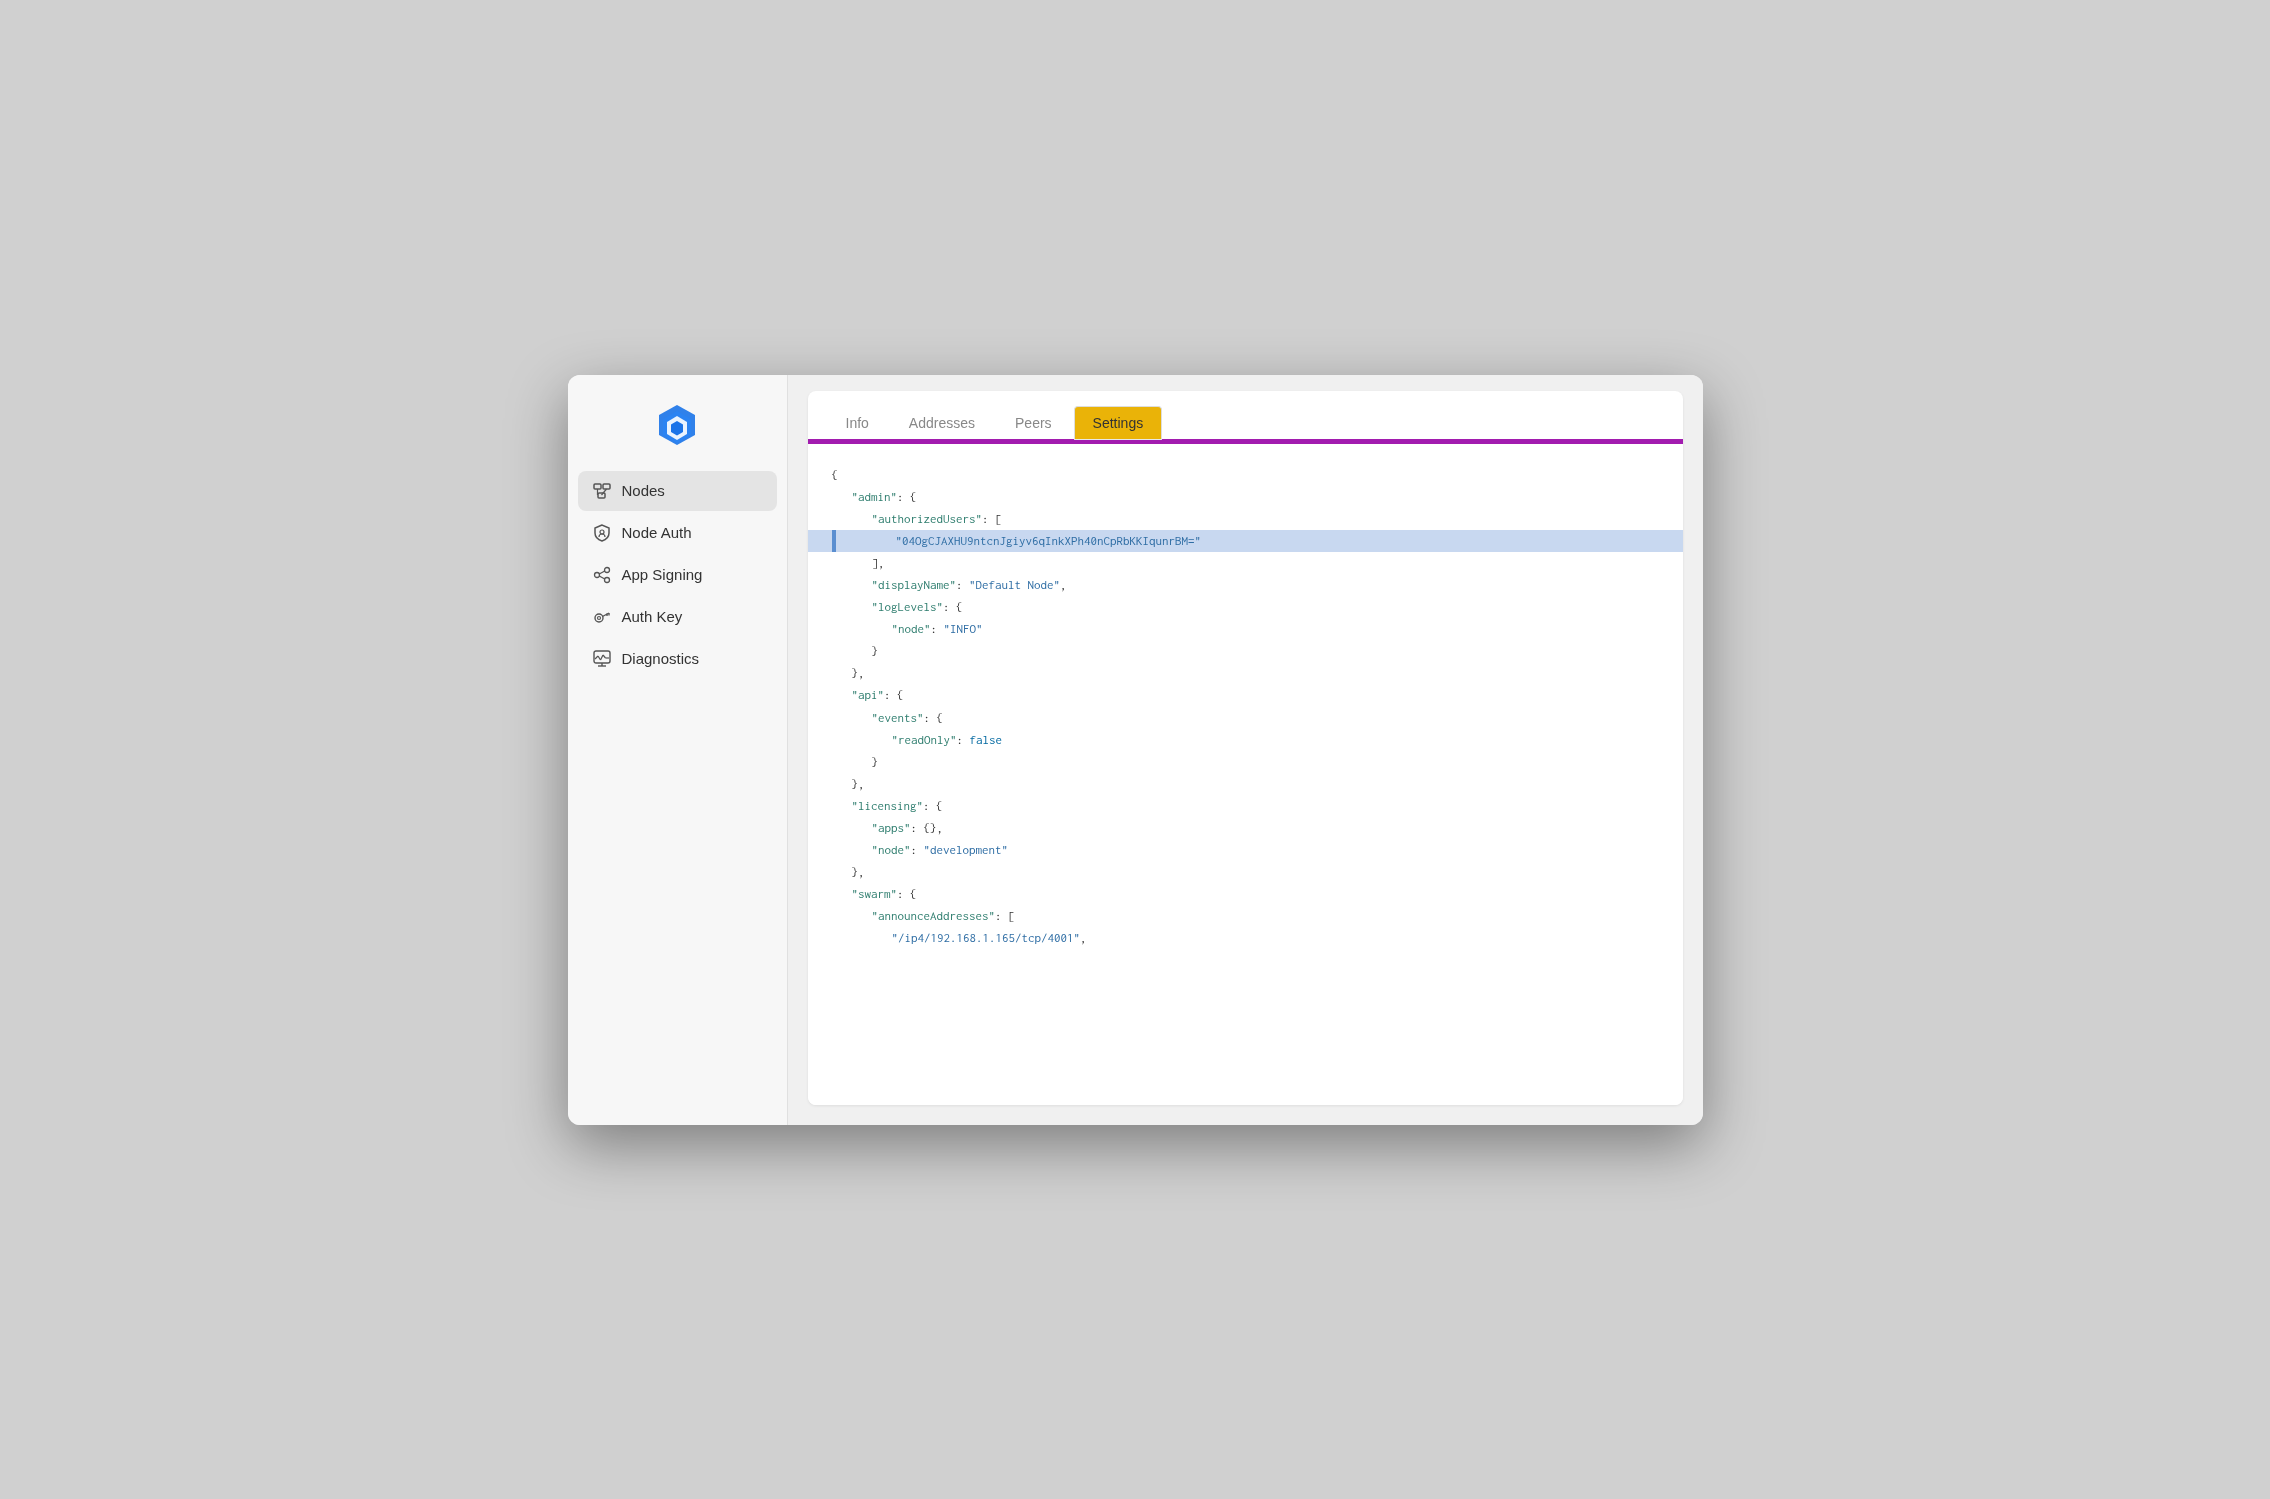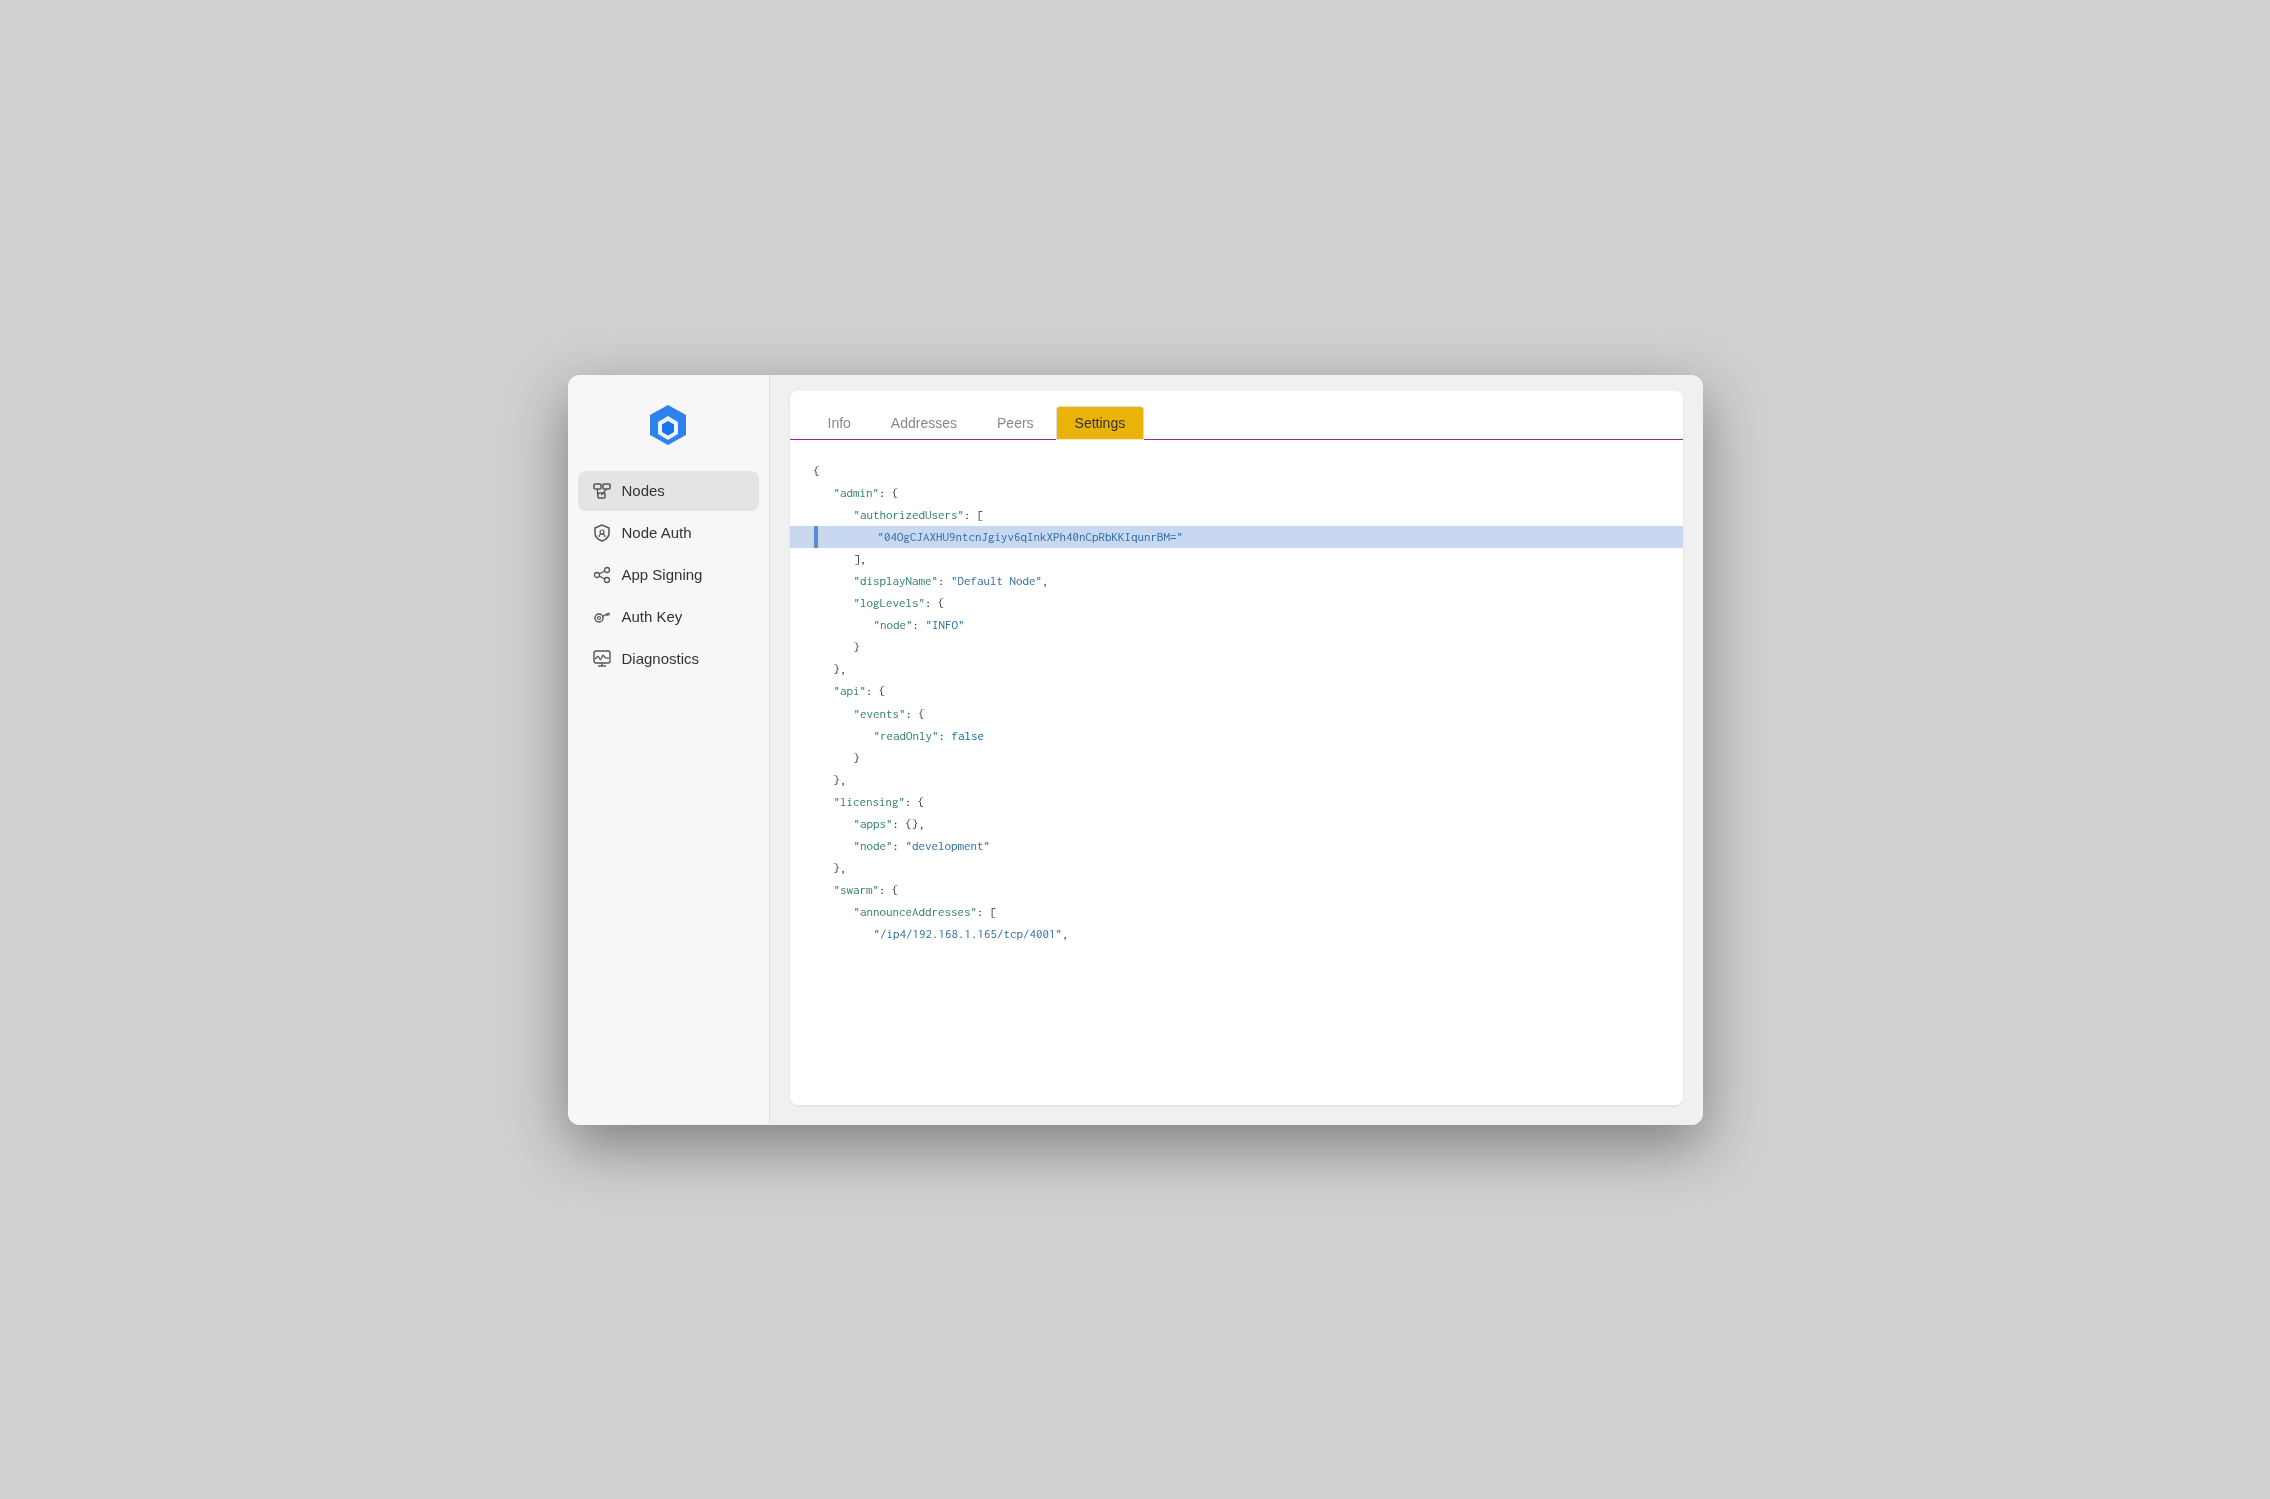--- a/index.html
+++ b/index.html
@@ -63,21 +63,21 @@
 
     
     .main-layout {
       display: flex;
       flex: 1;
       overflow: hidden;
     }
 
     
     .sidebar {
-      width: 202px;
+      width: 220px;
       background: #f7f7f7;
       border-right: 1px solid #e0e0e0;
       display: flex;
       flex-direction: column;
       padding-top: 16px;
       flex-shrink: 0;
     }
 
     .sidebar-logo {
       display: flex;
@@ -196,21 +196,21 @@
       display: flex;
       flex-direction: column;
       overflow: hidden;
       box-shadow: 0 1px 3px rgba(0,0,0,0.08);
     }
 
     .tabs-header {
       display: flex;
       gap: 4px;
       padding: 14px 20px 0 20px;
-      border-bottom: 1px solid #a21caf;
+      border-bottom: 5px solid #a21caf;
       flex-shrink: 0;
     }
 
     .tab {
       padding: 8px 18px;
       font-size: 14px;
       color: #888;
       cursor: pointer;
       border-radius: 4px 4px 0 0;
       border: none;

